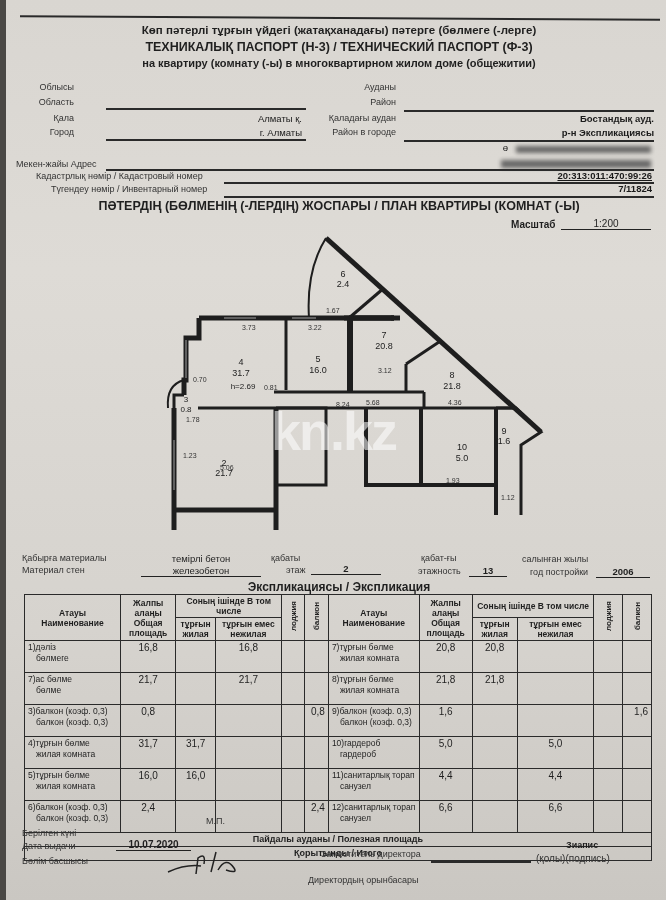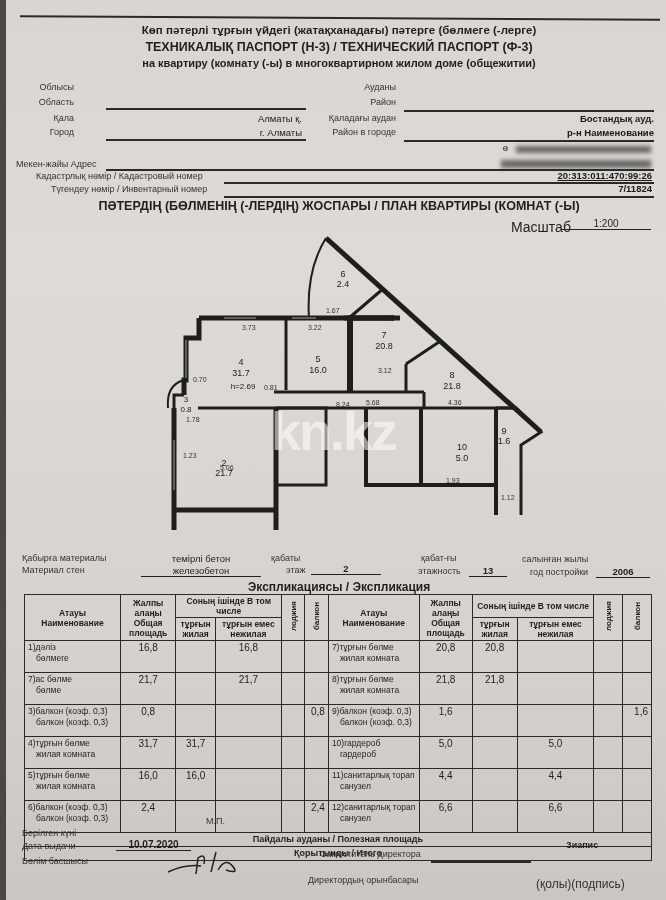--- a/index.html
+++ b/index.html
@@ -18,21 +18,21 @@
   .title1 { position: absolute; left: 0; width: 666px; text-align: center; top: 24px; font-size: 11.5px; font-weight: bold; }
   .title2 { position: absolute; left: 0; width: 666px; text-align: center; top: 40px; font-size: 12.5px; font-weight: bold; }
   .title3 { position: absolute; left: 0; width: 666px; text-align: center; top: 57px; font-size: 11px; font-weight: bold; }
 
   .lbl { position: absolute; font-size: 9px; color: #333; text-align: right; }
   .val { position: absolute; font-size: 9.5px; font-weight: bold; text-align: right; color: #1a1a1a; }
   .uline { position: absolute; height: 1.5px; background: #2a2a2a; }
   .blur { position: absolute; background: #555; filter: blur(2px); opacity: .85; }
 
   .plan-title { position: absolute; left: 0; width: 666px; text-align: center; top: 199px; font-size: 12.5px; font-weight: bold; }
-  .scale-lbl { position: absolute; left: 505px; top: 219px; font-size: 14px; }
+  .scale-lbl { position: absolute; left: 505px; top: 219px; font-size: 10px; font-weight: bold; }
   .scale-val { position: absolute; left: 555px; top: 218px; width: 90px; text-align: center; font-size: 10px; border-bottom: 1.5px solid #222; }
 
   .plan { position: absolute; left: 0; top: 230px; width: 666px; height: 320px; }
   .plan svg { width: 100%; height: 100%; }
   .wm { position: absolute; left: 265px; top: 400px; font-size: 54px; font-weight: bold; color: rgba(255,255,255,0.55); letter-spacing: -2px; }
 
   .mat { position: absolute; font-size: 9px; color: #333; }
   .matv { position: absolute; font-size: 9.5px; text-align: center; }
   .expl-title { position: absolute; left: 0; width: 666px; text-align: center; top: 580px; font-size: 12px; font-weight: bold; }
 
@@ -69,21 +69,21 @@
 
   <div class="lbl" style="left:20px;top:113px;width:48px;">Қала</div>
   <div class="lbl" style="left:20px;top:127px;width:48px;">Город</div>
   <div class="val" style="left:150px;top:113px;width:146px;font-weight:normal;">Алматы қ.</div>
   <div class="val" style="left:150px;top:127px;width:146px;font-weight:normal;">г. Алматы</div>
   <div class="uline" style="left:100px;top:139px;width:200px;"></div>
 
   <div class="lbl" style="left:290px;top:113px;width:100px;">Қаладағы аудан</div>
   <div class="lbl" style="left:290px;top:127px;width:100px;">Район в городе</div>
   <div class="val" style="left:420px;top:113px;width:228px;">Бостандық ауд.</div>
-  <div class="val" style="left:420px;top:127px;width:228px;">р-н Наименование</div>
+  <div class="val" style="left:420px;top:127px;width:228px;">р-н Экспликациясы</div>
   <div class="uline" style="left:398px;top:140px;width:250px;"></div>
 
   <div class="val" style="left:490px;top:142px;width:12px;font-weight:normal;">ө</div>
   <div class="blur" style="left:510px;top:146px;width:135px;height:7px;"></div>
   <div class="lbl" style="left:10px;top:159px;width:90px;text-align:left;">Мекен-жайы Адрес</div>
   <div class="blur" style="left:495px;top:160px;width:150px;height:8px;"></div>
   <div class="uline" style="left:100px;top:169px;width:548px;"></div>
 
   <div class="lbl" style="left:30px;top:171px;width:200px;text-align:left;">Кадастрлық нөмір / Кадастровый номер</div>
   <div class="val" style="left:450px;top:170px;width:196px;text-decoration:underline;">20:313:011:470:99:26</div>
@@ -379,18 +379,18 @@
   <div class="foot" style="left:16px;top:828px;">Берілген күні</div>
   <div class="foot" style="left:16px;top:841px;">Дата выдачи</div>
   <div class="footv" style="left:110px;top:839px;width:75px;text-align:center;border-bottom:1.5px solid #222;">10.07.2020</div>
   <div class="foot" style="left:200px;top:816px;">М.П.</div>
   <div class="foot" style="left:16px;top:856px;">Бөлім басшысы</div>
 
   <div class="foot" style="left:302px;top:835px;margin-top:40px;">Директордың орынбасары</div>
   <div class="foot" style="left:315px;top:849px;">Заместитель директора</div>
   <div class="uline" style="left:425px;top:861px;width:100px;"></div>
   <div class="footv" style="left:560px;top:840px;font-size:9px;">Зиапис</div>
-  <div class="foot" style="left:530px;top:853px;font-size:12px;margin-top:24px;">(қолы)(подпись)</div>
+  <div class="foot" style="left:530px;top:853px;font-size:10px;">(қолы)(подпись)</div>
 
   <svg class="sig" style="left:160px;top:846px;" width="90" height="30" viewBox="0 0 90 30">
     <path d="M2 26 Q20 18 35 20 M30 28 L32 12 Q40 6 38 18 M45 26 L50 6 M52 24 Q60 10 68 22 Q72 28 60 24" fill="none" stroke="#222" stroke-width="1.5"></path>
   </svg>
 </div>
 
 </body></html>

